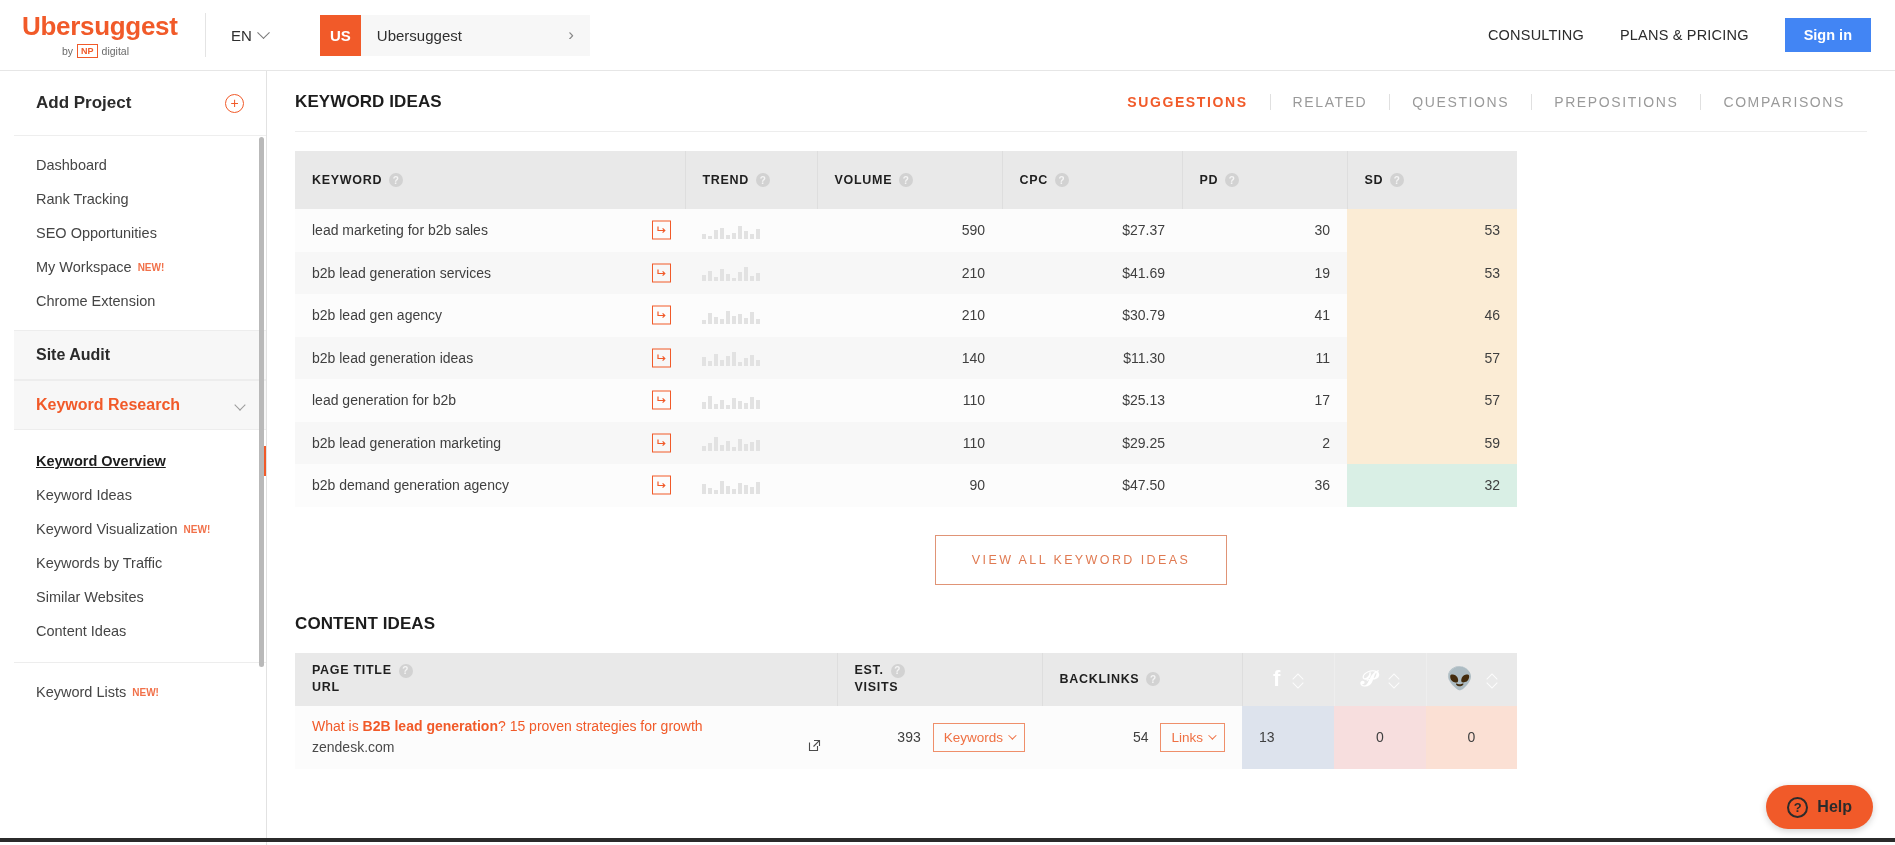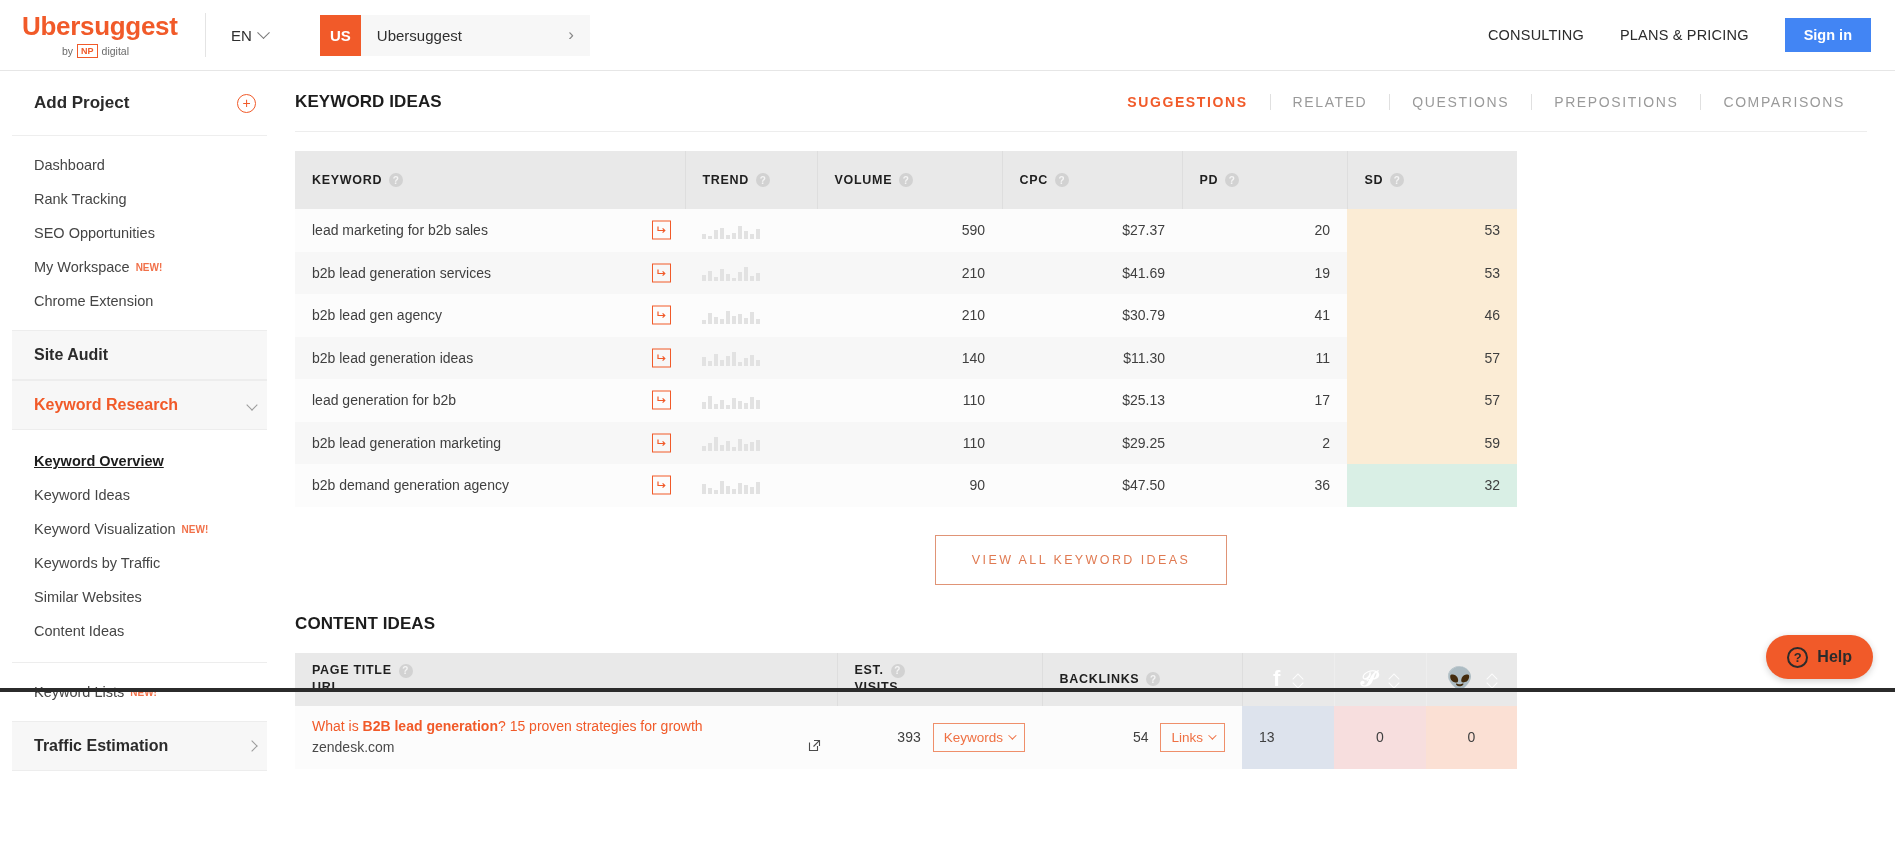--- a/index.html
+++ b/index.html
@@ -3,21 +3,21 @@
 <meta charset="utf-8">
 <style>
   * { box-sizing: border-box; margin: 0; padding: 0; }
   html, body {
     width: 1895px; height: 845px;
     overflow: hidden;
     background: #ffffff;
     font-family: "Liberation Sans", sans-serif;
     color: #3d3d3d;
   }
-  .app { position: relative; width: 1895px; height: 692px; }
+  .app { position: relative; width: 1895px; height: 842px; }
 
   
   .topbar {
     position: absolute; top: 0; left: 0; width: 1895px; height: 71px;
     background: #ffffff; border-bottom: 1px solid #e6e6e6;
     display: flex; align-items: center; z-index: 30;
   }
   .brand { width: 205px; padding-left: 22px; }
   .brand-name {
     font-size: 26px; font-weight: bold; color: #f15a29; letter-spacing: -0.3px;
@@ -52,22 +52,22 @@
   .project-arrow { padding-right: 16px; color: #888; font-size: 17px; }
   .topnav { margin-left: auto; display: flex; align-items: center; gap: 36px; padding-right: 24px; }
   .topnav a { font-size: 14.5px; color: #2b2b2b; text-decoration: none; letter-spacing: 0.2px; cursor: pointer; }
   .signin {
     background: #4285f4; color: #fff; font-size: 14.5px; font-weight: bold;
     padding: 9px 19px; border: none; cursor: pointer;
   }
 
   
   .sidebar {
-    position: absolute; top: 71px; left: 12px; width: 267px; height: 774px;
-    background: #ffffff; border-right: 1px solid #e2e2e2; overflow: hidden;
+    position: absolute; top: 71px; left: 0; width: 267px; height: 774px;
+    background: #ffffff; border-right: 1px solid #e2e2e2; overflow: hidden; padding-left: 14px;
   }
   .add-project {
     height: 65px; display: flex; align-items: center; padding: 0 22px;
     border-bottom: 1px solid #eeeeee; cursor: pointer;
   }
   .add-project .label { font-size: 17px; font-weight: bold; color: #2b2b2b; }
   .plus-icon {
     margin-left: auto; width: 19px; height: 19px; border-radius: 50%;
     border: 1.6px solid #f15a29; color: #f15a29; font-size: 14px;
     display: flex; align-items: center; justify-content: center; line-height: 1;
@@ -306,24 +306,20 @@
 
     <div class="nav-divider"></div>
 
     <div class="nav-group">
       <div class="nav-item">
         <span>Keyword Lists</span>
         <span class="badge-new">NEW!</span>
       </div>
     </div>
 
-    <div class="nav-section">
-      <span>Traffic Estimation</span>
-      <span class="sec-chev right"></span>
-    </div>
 
     <div class="side-scrollbar"></div>
   </div>
 
   <div class="main">
 
     <div class="ki-head">
       <div class="section-title">KEYWORD IDEAS</div>
       <div class="ki-tabs">
         <div class="ki-tab active">SUGGESTIONS</div>
@@ -371,21 +367,21 @@
                 <i style="height: 4px;"></i>
                 <i style="height: 6px;"></i>
                 <i style="height: 13px;"></i>
                 <i style="height: 8px;"></i>
                 <i style="height: 5px;"></i>
                 <i style="height: 10px;"></i>
               </div>
             </td>
             <td class="num">590</td>
             <td class="num">$27.37</td>
-            <td class="num">20</td>
+            <td class="num">30</td>
             <td class="sd-cell" style="background: rgb(251, 236, 213);">53</td>
           </tr>
           <tr>
             <td class="kw-cell"><span>b2b lead generation services</span><span class="kw-arrow">
                 <svg width="11" height="11" viewBox="0 0 11 11">
                   <path d="M2 2 L2 6 L8.5 6" stroke="#f15a29" stroke-width="1.2" fill="none"></path>
                   <path d="M6.6 3.9 L8.8 6 L6.6 8.1" stroke="#f15a29" stroke-width="1.2" fill="none"></path>
                 </svg>
               </span></td>
             <td>

